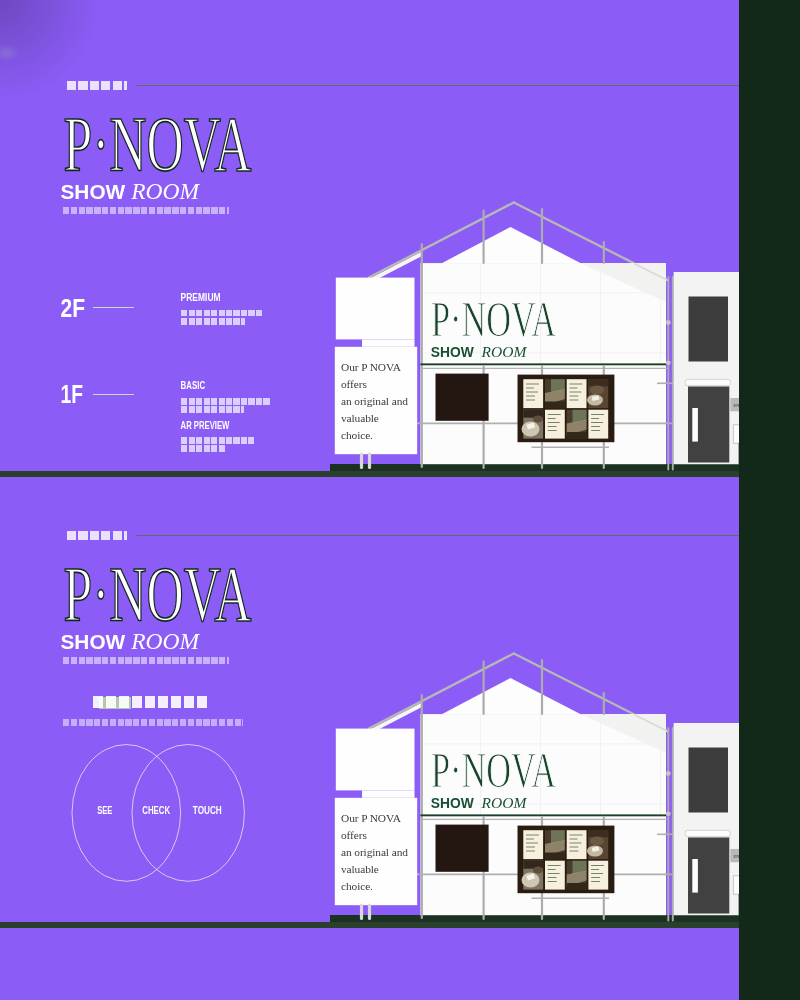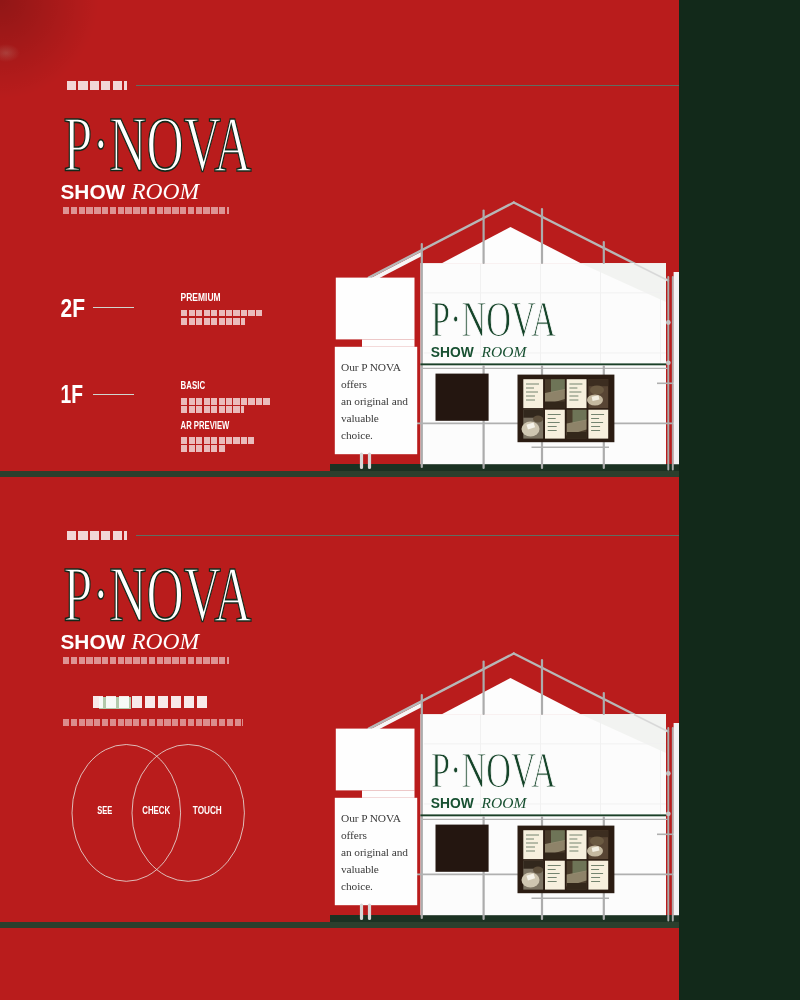--- a/index.html
+++ b/index.html
@@ -1,16 +1,16 @@
 <!DOCTYPE html>
 <html><head>
 <meta charset="utf-8">
 <style>
 html,body{margin:0;padding:0;background:#12291a;}
-#stage{position:relative;width:679px;height:1000px;overflow:hidden;background:#b91c1c;font-family:"Liberation Sans",sans-serif;}
+#stage{position:relative;width:739px;height:1000px;overflow:hidden;background:#8b5cf6;font-family:"Liberation Sans",sans-serif;}
 .abs{position:absolute;}
 .greek{--ga:.62;background:repeating-linear-gradient(90deg,rgba(255,255,255,var(--ga)) 0 var(--cw),transparent var(--cw) var(--cp));}
 </style>
 </head>
 <body>
 <div id="stage">
 
 <div class="abs" style="left:0;top:0;width:100px;height:100px;background:radial-gradient(circle at 0 0,rgba(0,0,0,.22),rgba(0,0,0,0) 70%);"></div>
 
 <div class="abs" style="left:-8px;top:44px;width:28px;height:18px;background:radial-gradient(closest-side,rgba(190,210,190,.20),rgba(190,210,190,0));"></div>

